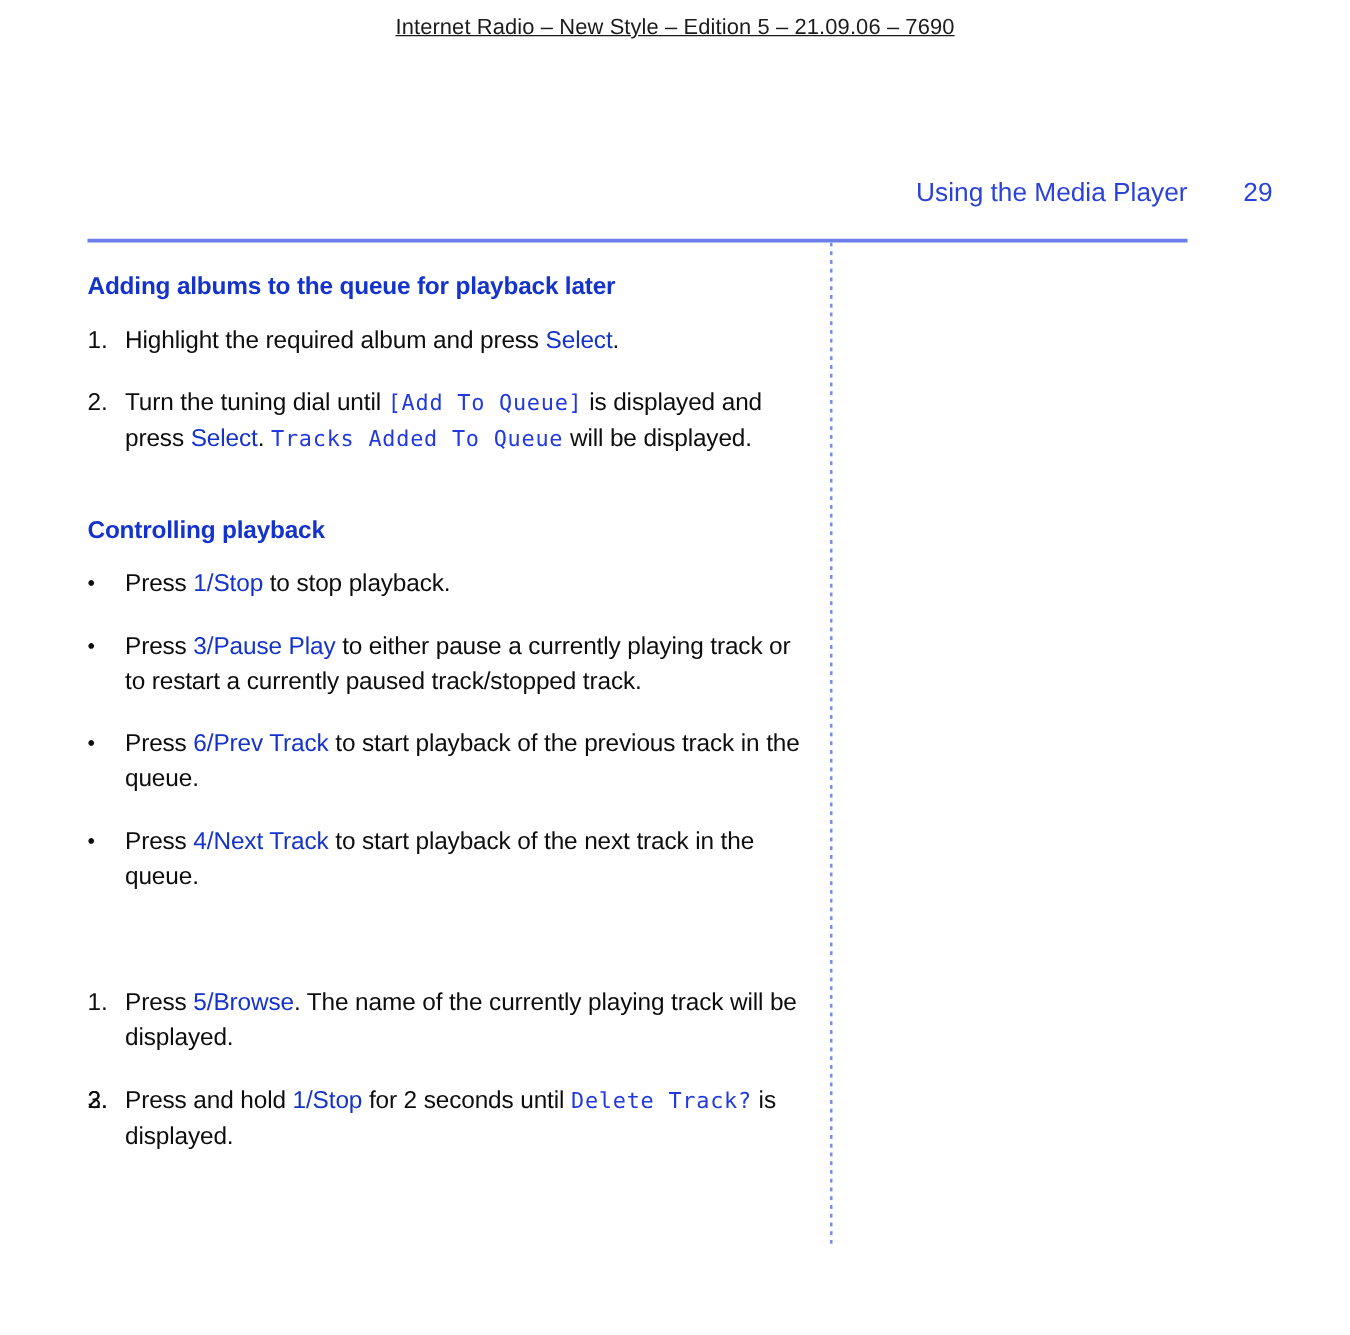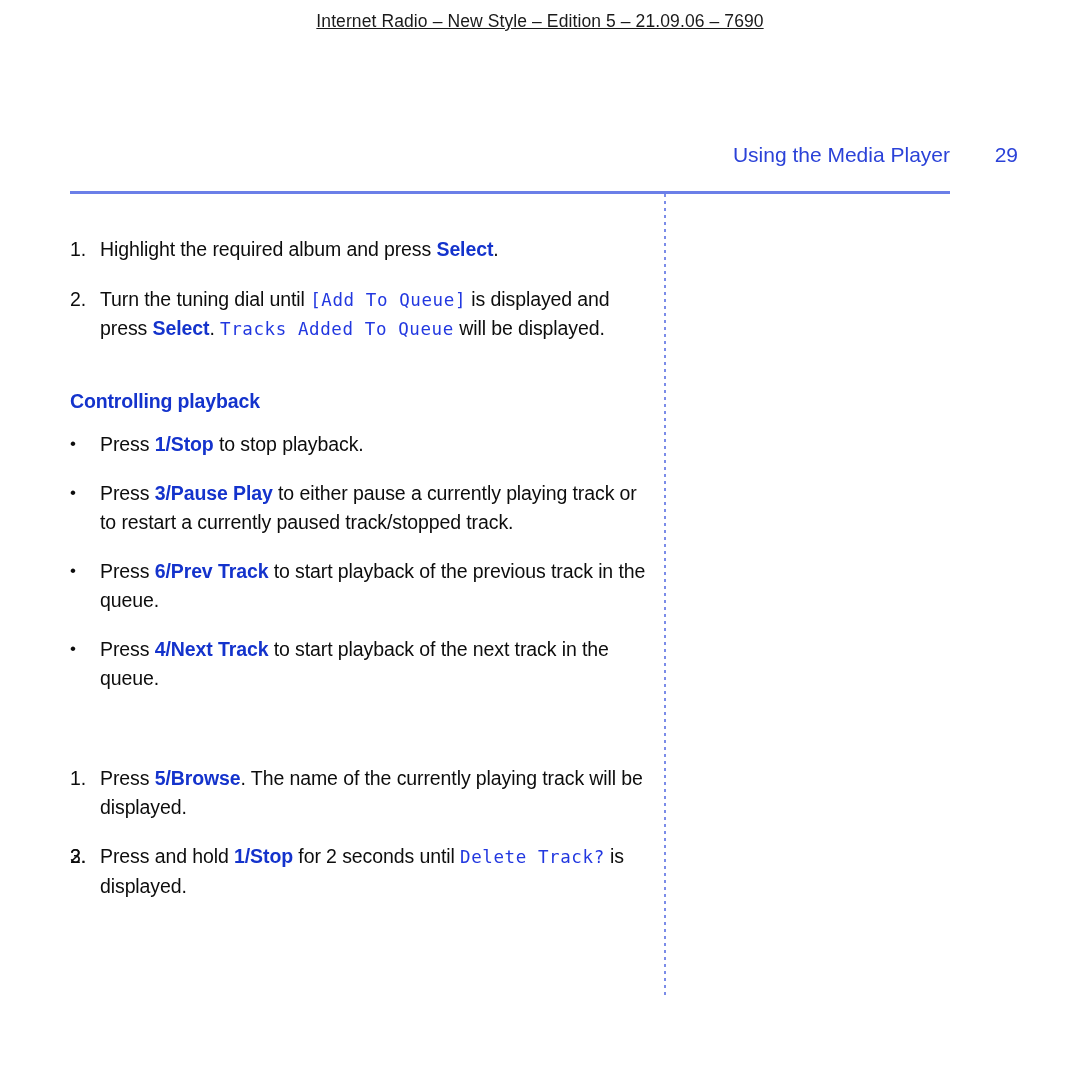--- a/index.html
+++ b/index.html
@@ -120,21 +120,21 @@
     text-align: left;
     font-size: 19.5px;
     line-height: 28.5px;
     color: #0d0d0d;
   }
   li.item .marker.dot {
     font-size: 17px;
   }
 
   b.key {
-    font-weight: bold;
+    font-weight: normal;
     color: #1433cc;
   }
 
   
   .lcd {
     font-family: "DejaVu Sans Mono", "Liberation Mono", monospace;
     color: #2238e0;
     font-size: 17.5px;
     letter-spacing: 0.6px;
     font-weight: 500;
@@ -151,20 +151,21 @@
 
 <div class="page-head">
   <div class="chapter-title">Using the Media Player</div>
   <div class="folio">29</div>
 </div>
 <div class="head-rule"></div>
 
 <div class="col-divider"></div>
 
 <div class="content" id="content-root">
+    <h2 class="sec-head">Adding albums to the queue for playback later</h2>
     <div class="gap-sm"></div>
     <ol class="steps">
       <li class="item"><span class="marker">1.</span><span><span>Highlight the required album and press </span><b class="key">Select</b><span>.</span></span></li>
       <li class="item" style="margin-top: 21px;"><span class="marker">2.</span><span><span>Turn the tuning dial until </span><span class="lcd">[Add To Queue]</span><span> is displayed and press </span><b class="key">Select</b><span>. </span><span class="lcd">Tracks Added To Queue</span><span> will be displayed.</span></span></li>
     </ol>
     <div class="gap-lg"></div>
     <h2 class="sec-head">Controlling playback</h2>
     <div class="gap-sm"></div>
     <ul class="bullets">
       <li class="item"><span class="marker dot">•</span><span><span>Press </span><b class="key">1/Stop</b><span> to stop playback.</span></span></li>

